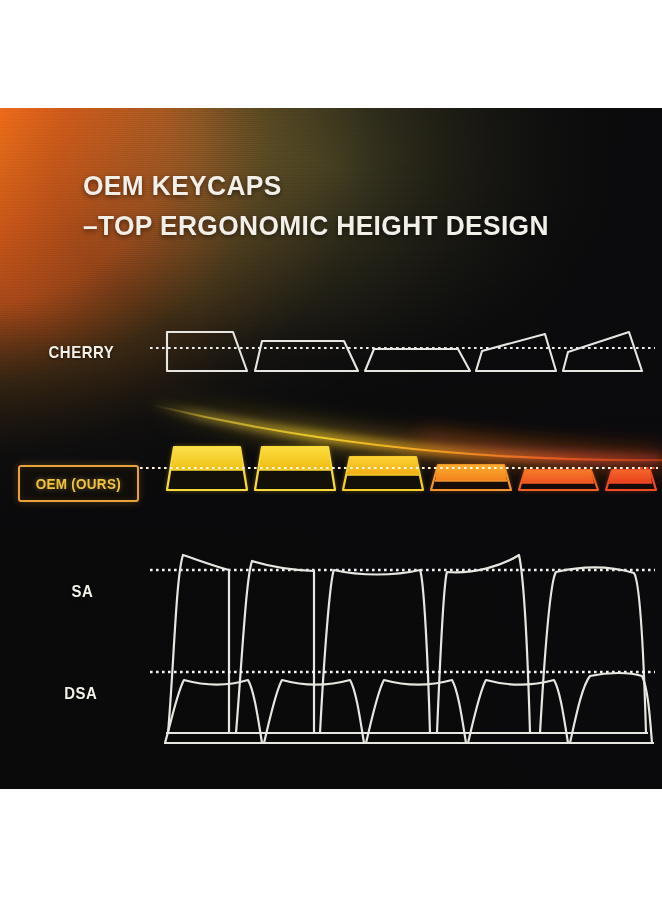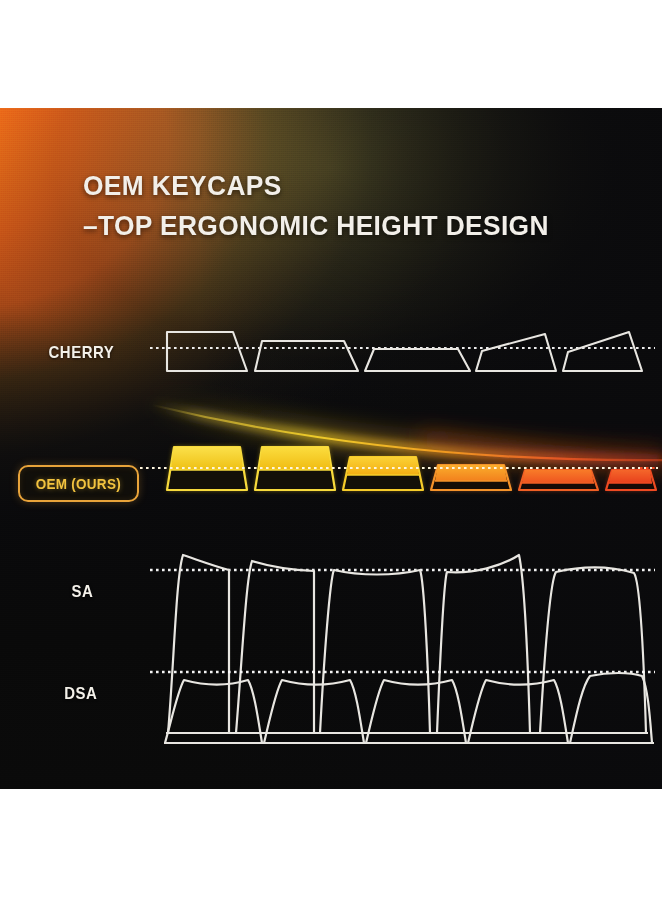--- a/index.html
+++ b/index.html
@@ -65,21 +65,21 @@
     transform:scaleX(0.88);transform-origin:center;
     text-shadow:0 1px 3px rgba(0,0,0,.7);
     white-space:nowrap;
   }
   #lbl-cherry{left:44px;top:235px;}
   #lbl-sa{left:70px;top:474px;}
   #lbl-dsa{left:62px;top:576px;}
 
   #lbl-oem-box{
     position:absolute;left:18px;top:357px;width:117px;height:33px;
-    border:2px solid #e8a33a;border-radius:10px;
+    border:2px solid #e8a33a;border-radius:3px;
     background:rgba(22,18,10,0.55);
     box-shadow:0 0 8px rgba(232,163,58,.28), inset 0 0 6px rgba(232,163,58,.12);
     display:flex;align-items:center;justify-content:center;
   }
   #lbl-oem-box span{
     color:#f2c33f;font-weight:bold;font-size:15px;letter-spacing:0.3px;
     transform:scaleX(0.90);
     text-shadow:0 0 6px rgba(242,195,63,.45);
     white-space:nowrap;
   }

